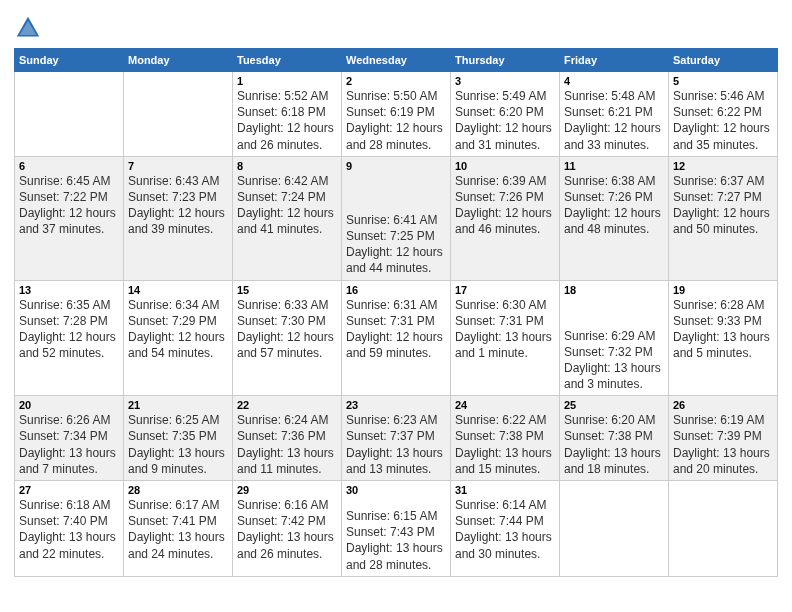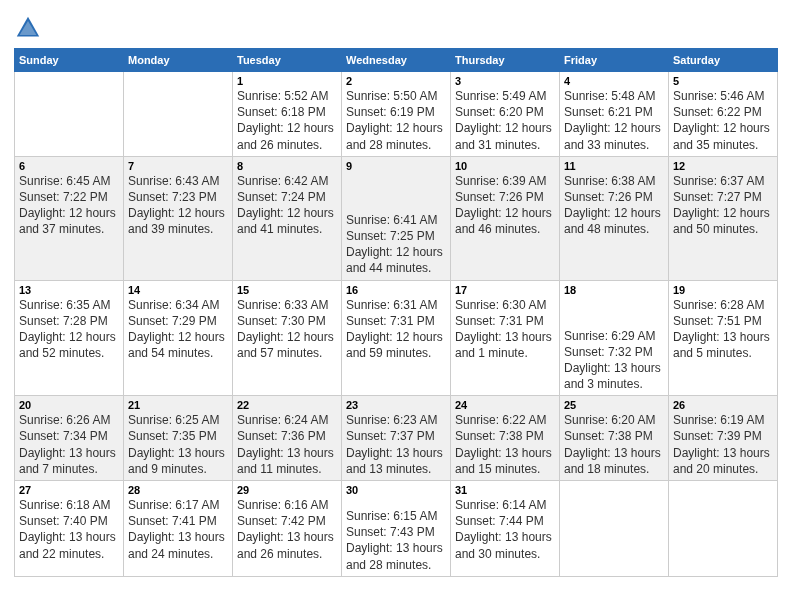--- a/index.html
+++ b/index.html
@@ -266,21 +266,21 @@
           <td>
             <span class="day-num">18</span>
             <div class="day-info" style="white-space: pre-line; margin-top: 32px;">Sunrise: 6:29 AM
 Sunset: 7:32 PM
 Daylight: 13 hours
 and 3 minutes.</div>
           </td>
           <td>
             <span class="day-num">19</span>
             <div class="day-info" style="white-space: pre-line;">Sunrise: 6:28 AM
-Sunset: 7:51 PM
+Sunset: 9:33 PM
 Daylight: 13 hours
 and 5 minutes.</div>
           </td>
         </tr>
         <tr>
           <td>
             <span class="day-num">20</span>
             <div class="day-info" style="white-space: pre-line;">Sunrise: 6:26 AM
 Sunset: 7:34 PM
 Daylight: 13 hours

